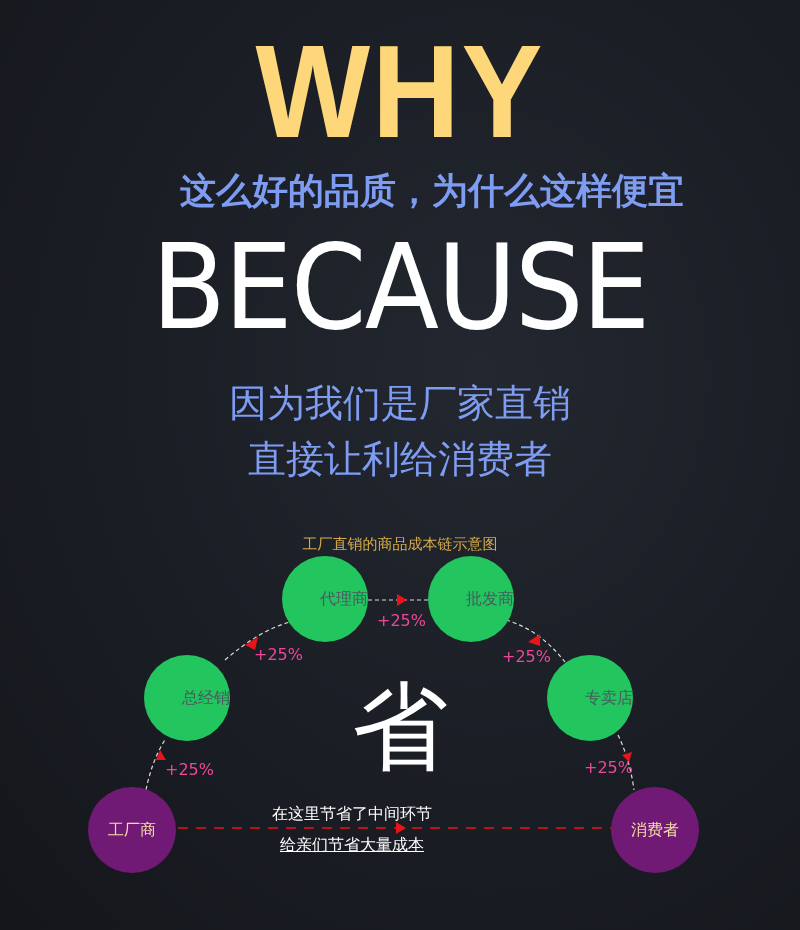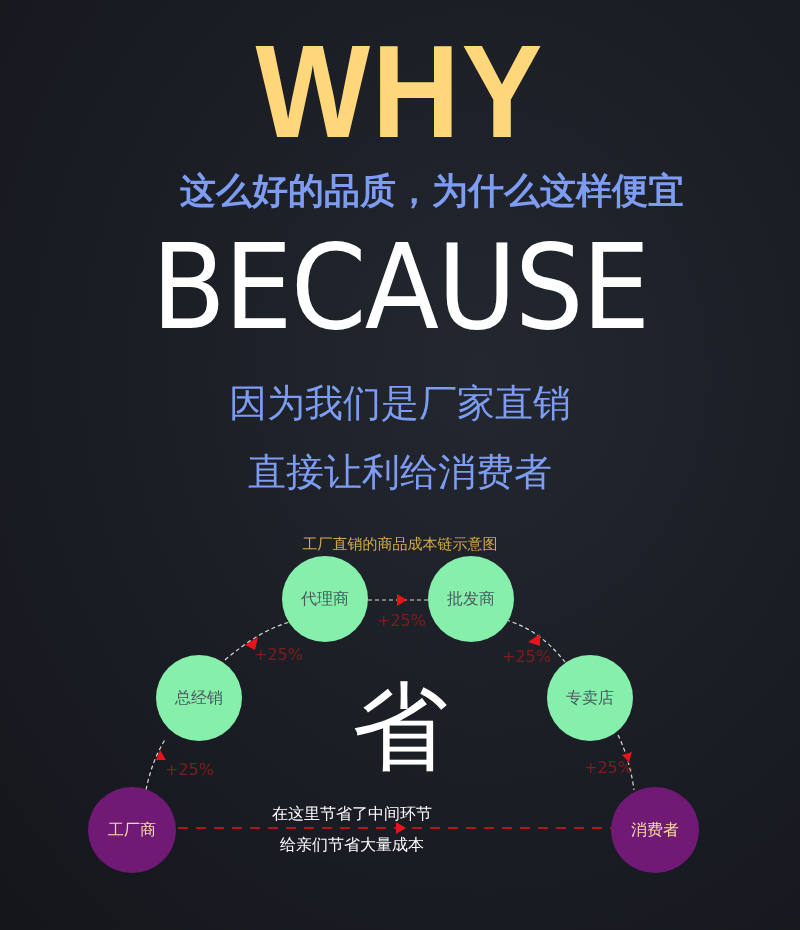--- a/index.html
+++ b/index.html
@@ -23,39 +23,39 @@
     left: 0; width: 800px; top: 222px; text-align: center;
     font-family: "DejaVu Sans", sans-serif; font-size: 118px; line-height: 130px;
     color: #ffffff; font-weight: normal; letter-spacing: -2px;
     transform: scaleX(0.92);
   }
   .reason {
     left: 0; width: 800px; text-align: center; font-size: 38px; line-height: 54px;
     color: #7d9cf2;
   }
   .r1 { top: 376px; }
-  .r2 { top: 448px; font-family: Liberation Mono, monospace; }
+  .r2 { top: 432px; }
   .diag-title {
     left: 0; width: 800px; top: 516px; text-align: center;
     font-size: 15px; line-height: 24px; color: #d6ab4a; margin-top: 16px;
   }
   .node {
     border-radius: 50%; display: flex; align-items: center; justify-content: center;
     font-size: 16px;
   }
-  .node.cyan { background: #86efac; color: #4a5a60; width: 86px; height: 86px; }
+  .node.cyan { background: #22c55e; color: #4a5a60; width: 86px; height: 86px; justify-content: flex-end; }
   .node.purple { background: #701a75; color: #f3dca4; width: 88px; height: 86px; }
-  .pct { font-size: 16px; color: #7f1d1d; line-height: 20px; }
+  .pct { font-size: 16px; color: #ec4899; line-height: 20px; }
   .sheng {
     left: 340px; top: 672px; width: 120px; text-align: center;
     font-size: 96px; line-height: 110px; color: #ffffff;
   }
   .note { left: 0; width: 704px; text-align: center; font-size: 16px; color: #ffffff; line-height: 22px; }
   .n1 { top: 803px; }
-  .n2 { top: 834px; }
+  .n2 { top: 834px; text-decoration: underline; }
   svg.lines { position: absolute; left: 0; top: 0; }
 </style>
 </head>
 <body>
 
 <div class="abs why">WHY</div>
 <div class="abs sub1">这么好的品质，为什么这样便宜</div>
 <div class="abs because">BECAUSE</div>
 <div class="abs reason r1">因为我们是厂家直销</div>
 <div class="abs reason r2">直接让利给消费者</div>
@@ -80,21 +80,21 @@
     <polygon points="397,594 407,600 397,606"></polygon>
     <polygon points="528,642 540,634 540,646"></polygon>
     <polygon points="622,755 632,752 629,762"></polygon>
     <polygon points="396,822 406,828 396,834"></polygon>
   </g>
 </svg>
 
 <div class="abs node purple" style="left:88px; top:787px;">
     <span>工厂商</span>
   </div>
-<div class="abs node cyan" style="left:156px; top:655px;">
+<div class="abs node cyan" style="left:144px; top:655px;">
     <span>总经销</span>
   </div>
 <div class="abs node cyan" style="left:282px; top:556px;">
     <span>代理商</span>
   </div>
 <div class="abs node cyan" style="left:428px; top:556px;">
     <span>批发商</span>
   </div>
 <div class="abs node cyan" style="left:547px; top:655px;">
     <span>专卖店</span>

